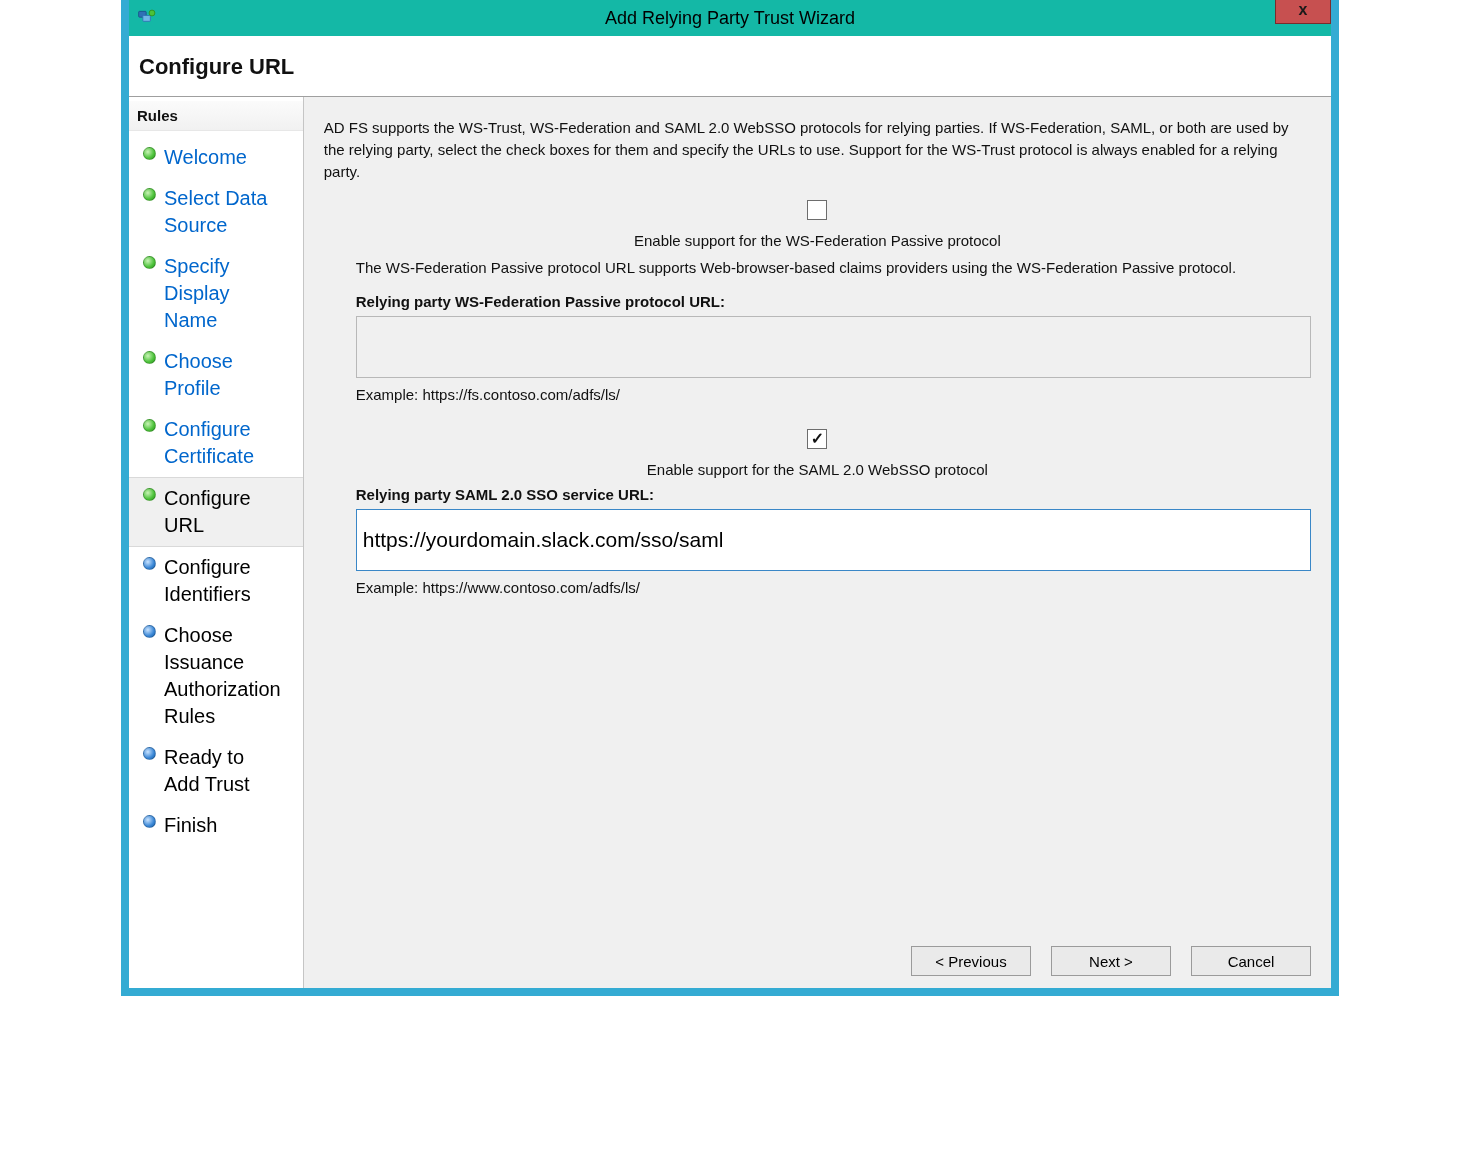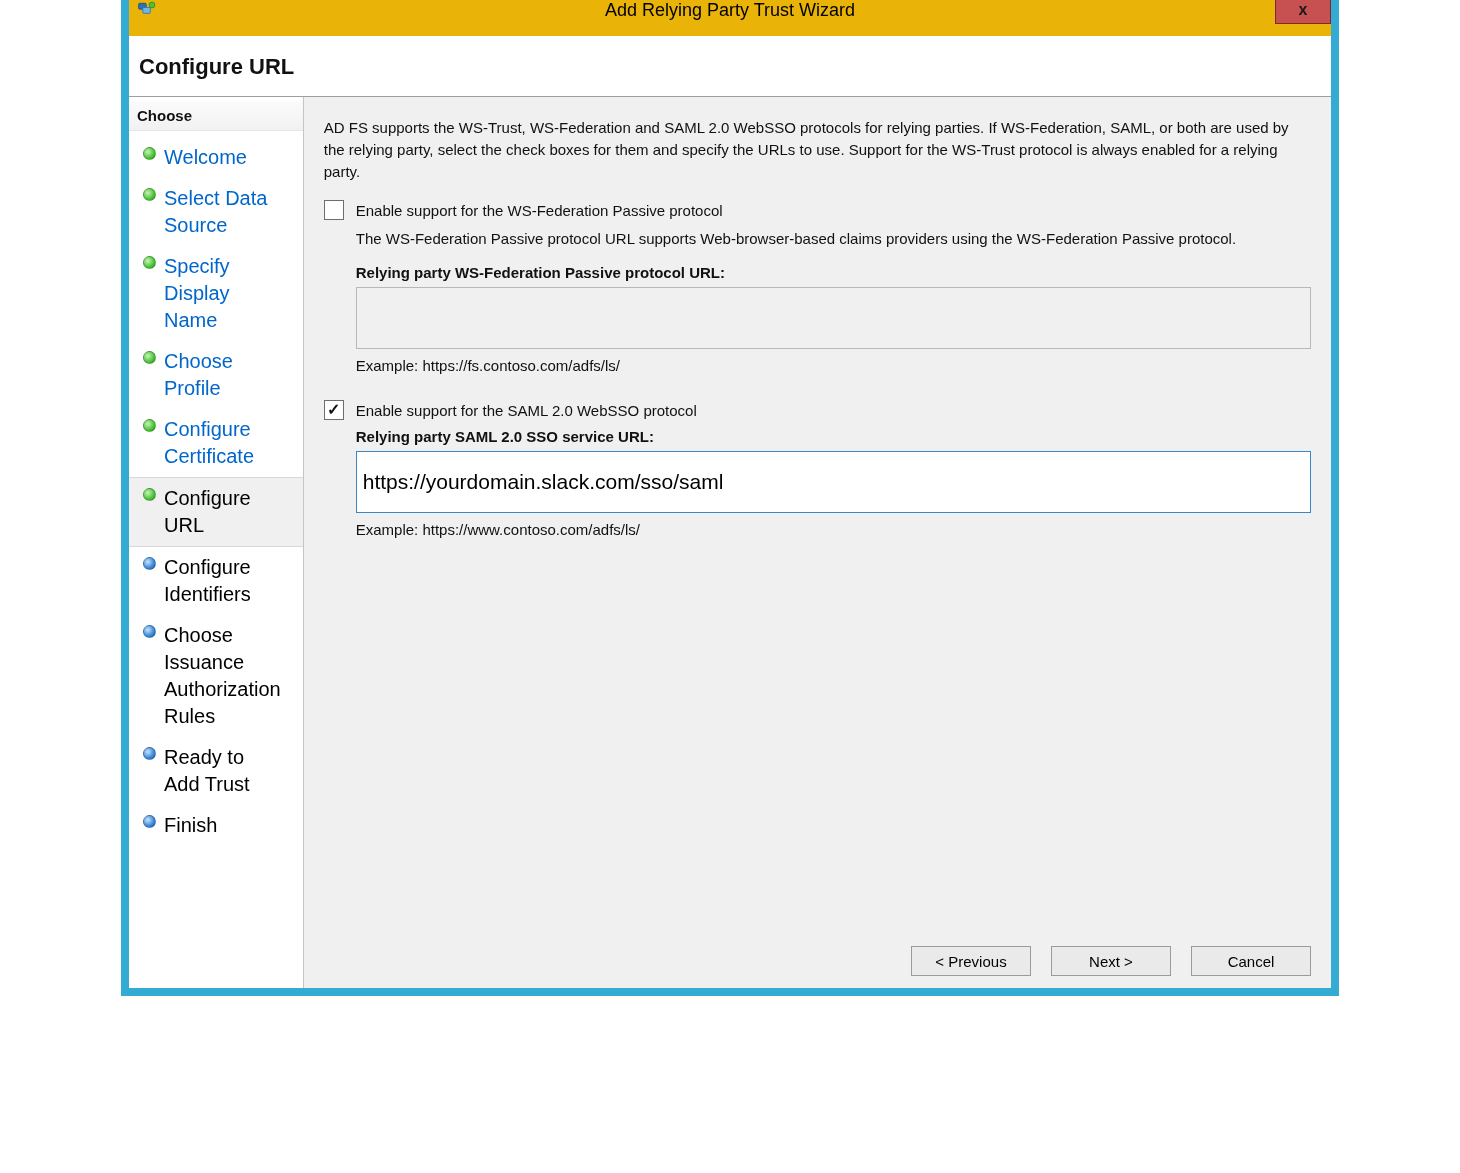--- a/index.html
+++ b/index.html
@@ -16,23 +16,23 @@
     margin: 0 auto;
     border: 8px solid #34abd3;
     border-top: 0;
     display: flex;
     flex-direction: column;
     background: #fff;
   }
   
   .titlebar {
     height: 36px;
-    background: #eab308;
-    display: flex;
-    align-items: flex-start;
+    background: #14b8a6;
+    display: flex;
+    align-items: center;
     position: relative;
   }
   .titlebar .app-icon {
     margin-left: 8px;
     width: 20px; height: 20px;
     display: inline-flex; align-items:center; justify-content:center;
   }
   .titlebar .app-icon svg { width: 20px; height: 20px; }
   .titlebar .title {
     position: absolute;
@@ -125,20 +125,21 @@
   .content-inner {
     flex: 1 1 auto;
     overflow: auto;
   }
   .intro { font-size: 15px; line-height: 1.45; margin-bottom: 18px; }
 
   .section { margin-top: 10px; margin-bottom: 26px; }
   .chk-row {
     display: flex; align-items: center; gap: 12px;
     margin-bottom: 8px;
+    flex-direction: column;
   }
   .chk {
     width: 20px; height: 20px;
     border: 1px solid #6d6d6d;
     background: #fff;
     display: inline-flex; align-items: center; justify-content: center;
     cursor: pointer;
   }
   .chk.checked::after {
     content: "✓";
@@ -207,21 +208,21 @@
     </div>
   </div>
 
   <div class="page-head">
     <h1>Configure URL</h1>
   </div>
 
   <div class="body">
 
     <div class="sidebar">
-      <div class="steps-head">Choose</div>
+      <div class="steps-head">Rules</div>
       <ul class="steps">
         <li class="link">
           <span class="bullet green"></span>
           <a href="#" class="lbl">Welcome</a>
         </li>
         <li class="link">
           <span class="bullet green"></span>
           <a href="#" class="lbl">Select Data Source</a>
         </li>
         <li class="link">

